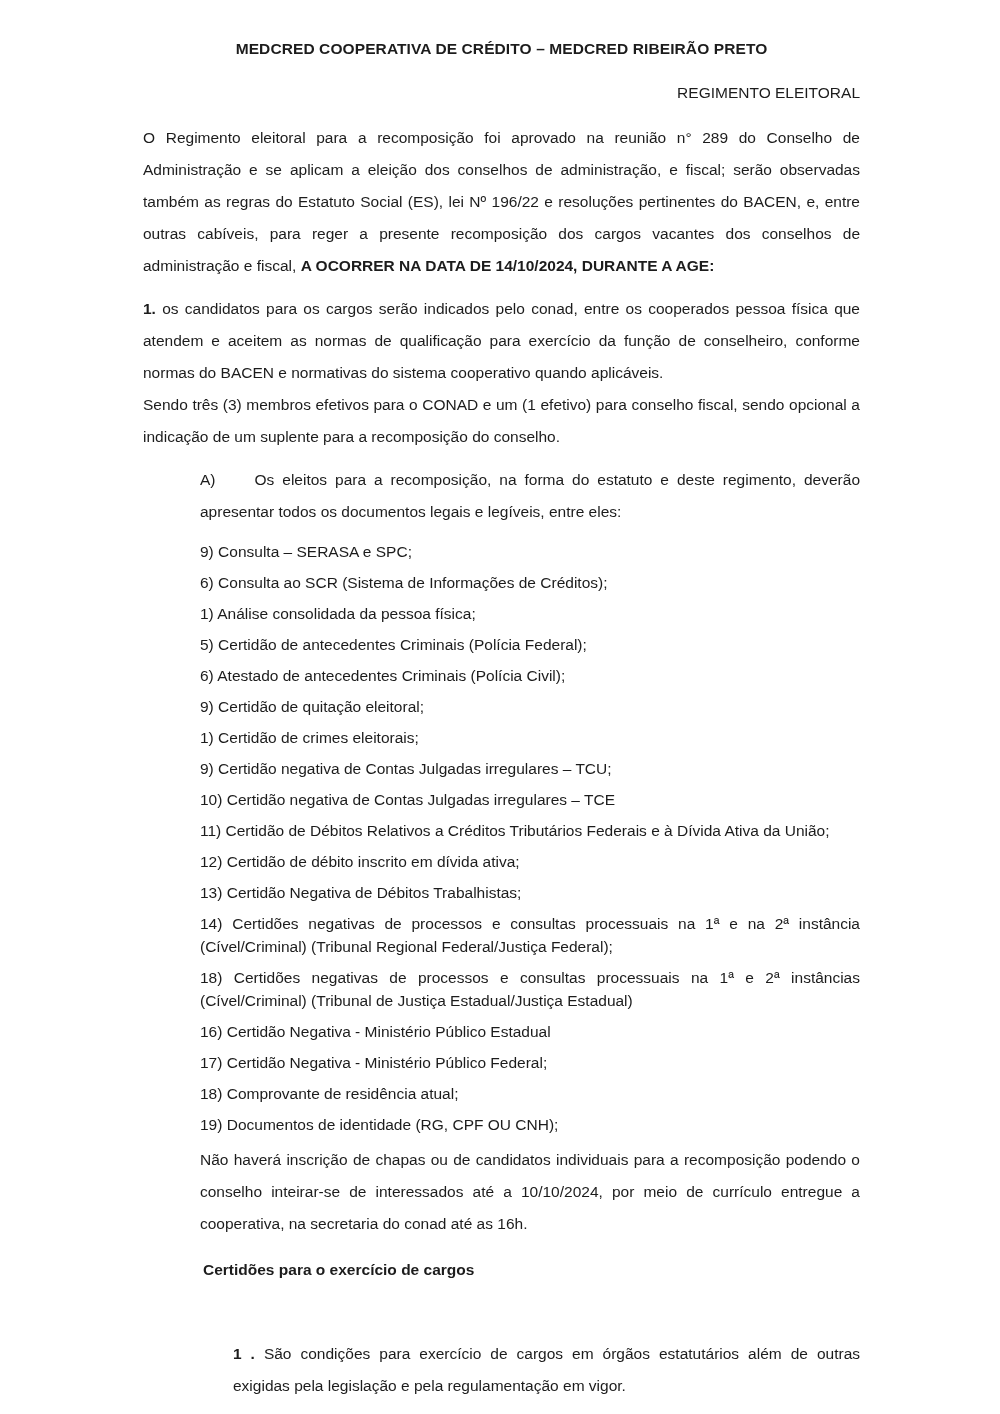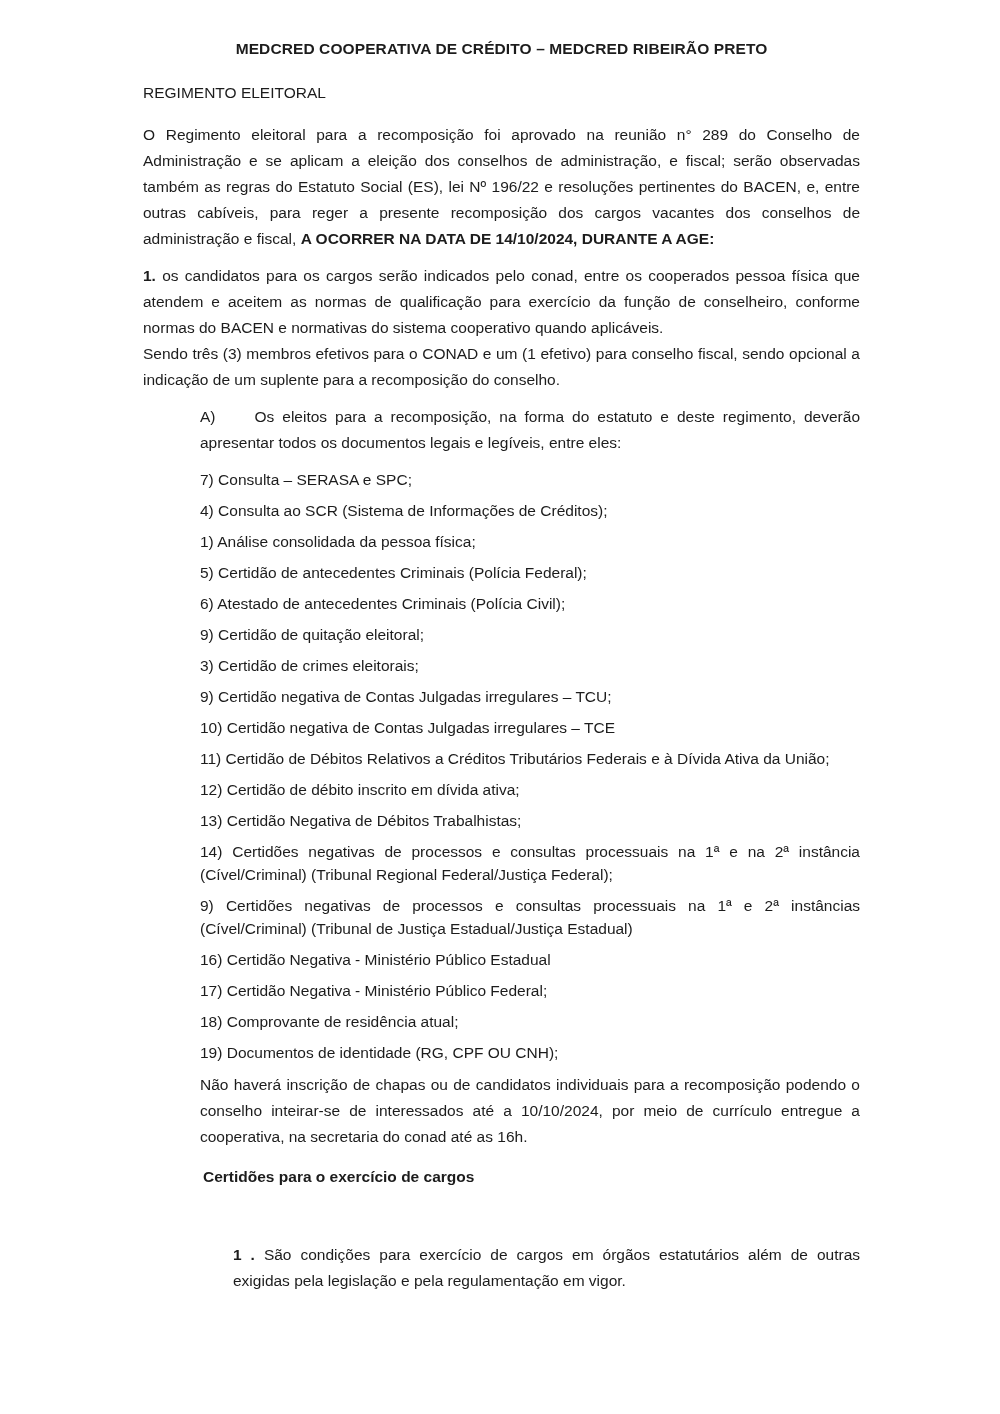--- a/index.html
+++ b/index.html
@@ -22,23 +22,24 @@
     font-size: 15.5px;
     font-weight: bold;
     text-align: center;
     margin: 0 0 26px 0;
     letter-spacing: 0.1px;
   }
   .heading {
     font-size: 15.5px;
     font-weight: normal;
     margin: 0 0 20px 0;
+    text-align: right;
   }
   .para {
-    line-height: 26px;
+    line-height: 32px;
     text-align: justify;
     margin: 0 0 11px 0;
   }
   .para.no-gap {
     margin-bottom: 0;
   }
   .indent1 {
     margin-left: 57px;
   }
   .indent2 {
@@ -81,34 +82,34 @@
   <p class="para"><span>O Regimento eleitoral para a recomposição foi aprovado na reunião n° 289 do Conselho de Administração e se aplicam a eleição dos conselhos de administração, e fiscal; serão observadas também as regras do Estatuto Social (ES), lei Nº 196/22 e resoluções pertinentes do BACEN, e, entre outras cabíveis, para reger a presente recomposição dos cargos vacantes dos conselhos de administração e fiscal, </span><strong>A OCORRER NA DATA DE 14/10/2024, DURANTE A AGE:</strong></p>
 
   <p class="para no-gap"><strong>1.</strong><span> os candidatos para os cargos serão indicados pelo conad, entre os cooperados pessoa física que atendem e aceitem as normas de qualificação para exercício da função de conselheiro, conforme normas do BACEN e normativas do sistema cooperativo quando aplicáveis.</span></p>
 
   <p class="para">Sendo três (3) membros efetivos para o CONAD e um (1 efetivo) para conselho fiscal, sendo opcional a indicação de um suplente para a recomposição do conselho.</p>
 
   <div class="indent1">
 
     <p class="para item-a"><span>A)</span><span class="tab"></span><span>Os eleitos para a recomposição, na forma do estatuto e deste regimento, deverão apresentar todos os documentos legais e legíveis, entre eles:</span></p>
 
-    <p class="doc-item">7) Consulta – SERASA e SPC;</p>
-    <p class="doc-item">4) Consulta ao SCR (Sistema de Informações de Créditos);</p>
+    <p class="doc-item">9) Consulta – SERASA e SPC;</p>
+    <p class="doc-item">6) Consulta ao SCR (Sistema de Informações de Créditos);</p>
     <p class="doc-item">1) Análise consolidada da pessoa física;</p>
     <p class="doc-item">5) Certidão de antecedentes Criminais (Polícia Federal);</p>
     <p class="doc-item">6) Atestado de antecedentes Criminais (Polícia Civil);</p>
     <p class="doc-item">9) Certidão de quitação eleitoral;</p>
-    <p class="doc-item">3) Certidão de crimes eleitorais;</p>
+    <p class="doc-item">1) Certidão de crimes eleitorais;</p>
     <p class="doc-item">9) Certidão negativa de Contas Julgadas irregulares – TCU;</p>
     <p class="doc-item">10) Certidão negativa de Contas Julgadas irregulares – TCE</p>
     <p class="doc-item">11) Certidão de Débitos Relativos a Créditos Tributários Federais e à Dívida Ativa da União;</p>
     <p class="doc-item">12) Certidão de débito inscrito em dívida ativa;</p>
     <p class="doc-item">13) Certidão Negativa de Débitos Trabalhistas;</p>
     <p class="doc-item">14) Certidões negativas de processos e consultas processuais na 1ª e na 2ª instância (Cível/Criminal) (Tribunal Regional Federal/Justiça Federal);</p>
-    <p class="doc-item">9) Certidões negativas de processos e consultas processuais na 1ª e 2ª instâncias (Cível/Criminal) (Tribunal de Justiça Estadual/Justiça Estadual)</p>
+    <p class="doc-item">18) Certidões negativas de processos e consultas processuais na 1ª e 2ª instâncias (Cível/Criminal) (Tribunal de Justiça Estadual/Justiça Estadual)</p>
     <p class="doc-item">16) Certidão Negativa - Ministério Público Estadual</p>
     <p class="doc-item">17) Certidão Negativa - Ministério Público Federal;</p>
     <p class="doc-item">18) Comprovante de residência atual;</p>
     <p class="doc-item">19) Documentos de identidade (RG, CPF OU CNH);</p>
 
     <p class="para no-chapas">Não haverá inscrição de chapas ou de candidatos individuais para a recomposição podendo o conselho inteirar-se de interessados até a 10/10/2024, por meio de currículo entregue a cooperativa, na secretaria do conad até as 16h.</p>
 
     <p class="para cond-heading">Certidões para o exercício de cargos</p>
 
   </div>

